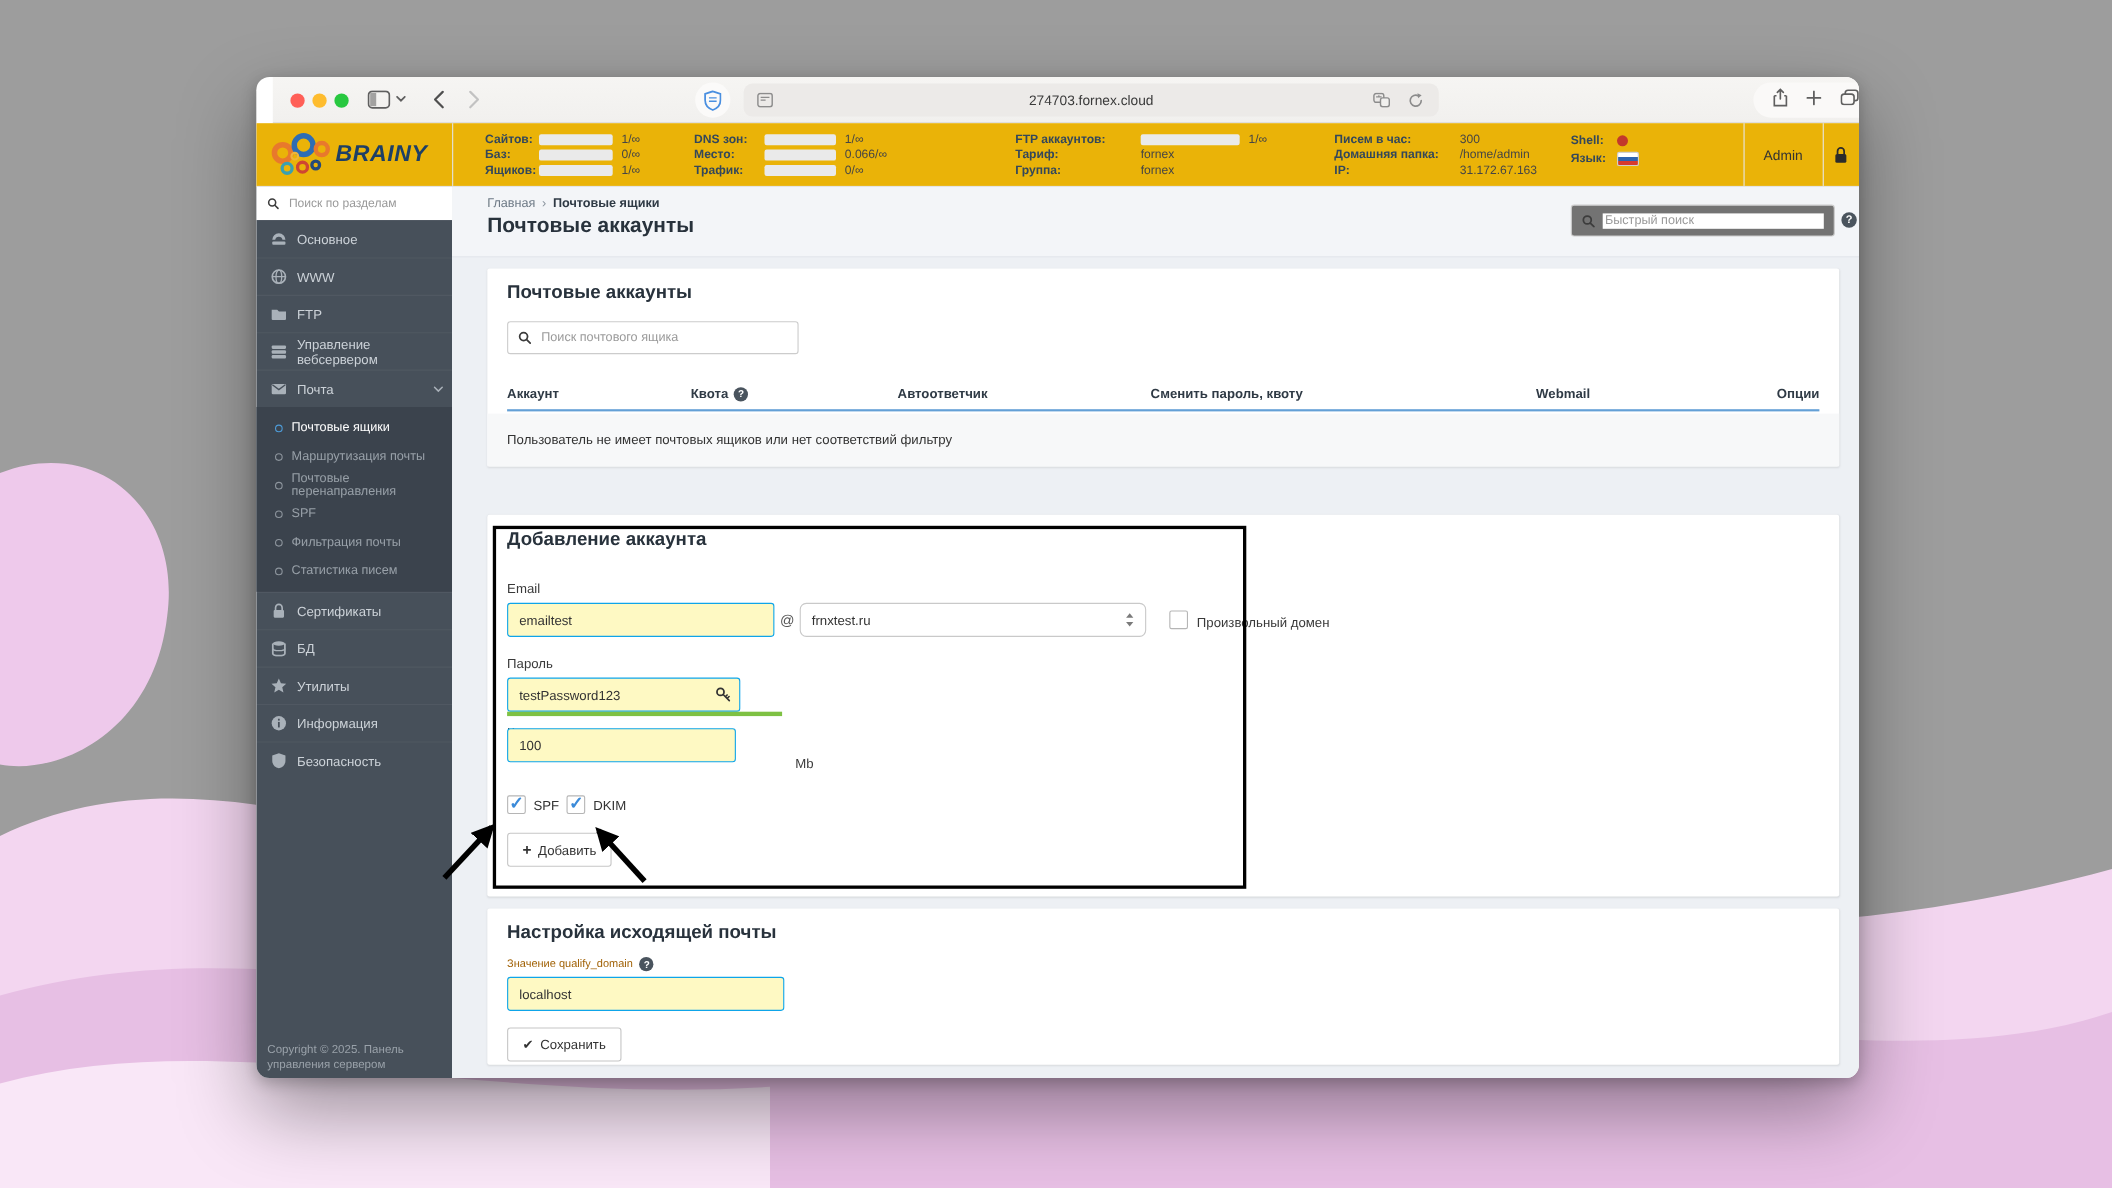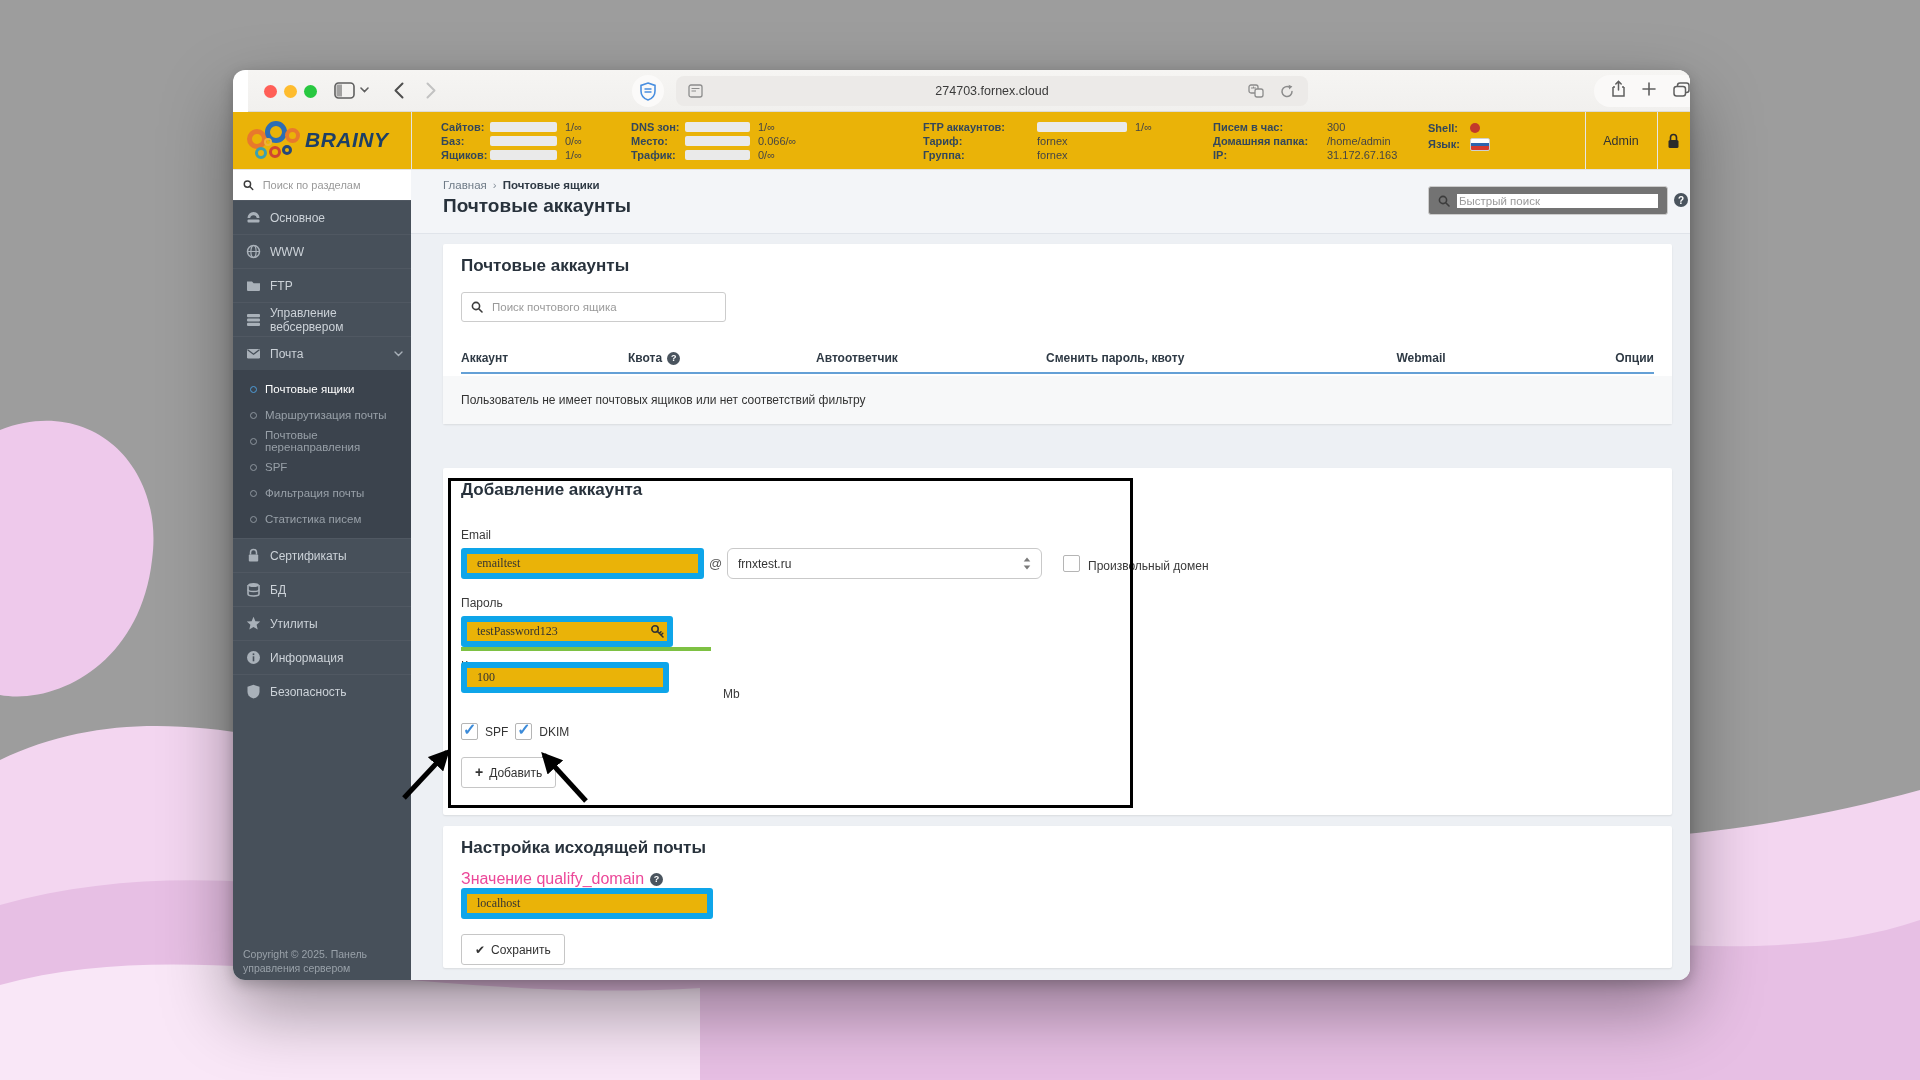--- a/index.html
+++ b/index.html
@@ -45,21 +45,21 @@
   .gear { position:absolute; border-radius:50%; }
   .logo-text { position:absolute; left:58px; top:9px; font-size:21px; font-weight:bold;
                font-style:italic; color:#1d3f66; letter-spacing:.5px; }
   .logo-sep { position:absolute; left:178px; top:0; bottom:0; width:1px; background:#e3e3e3; }
   .stat-col { position:absolute; top:8px; font-size:11px; }
   .srow { display:flex; align-items:center; height:14px; }
   .slabel { font-weight:bold; color:#33475b; flex:0 0 auto; }
   .sbar { height:10px; background:#eaeaea; border-radius:2px; margin-right:8px; flex:0 0 auto; }
   .sval { color:#454545; white-space:nowrap; }
   .col-a { left:208px; }  .col-a .slabel{ width:49px; }  .col-a .sbar{ width:67px; }
-  .col-b { left:398px; }  .col-b .slabel{ width:54px; }  .col-b .sbar{ width:65px; }
+  .col-b { left:398px; }  .col-b .slabel{ width:64px; }  .col-b .sbar{ width:65px; }
   .col-c { left:690px; }  .col-c .slabel{ width:114px; } .col-c .sbar{ width:90px; }
   .col-d { left:980px; }  .col-d .slabel{ width:114px; }
   .col-e { left:1195px; } .col-e .slabel{ width:42px; }  .col-e .srow{ height:16px; }
   .shell-dot { width:10px; height:10px; border-radius:50%; background:#c2392b; }
   .ru-flag { width:20px; height:13px; border:1px solid #d0d0d0; border-radius:2px;
              background:linear-gradient(#ffffff 33%, #2d64b0 33% 66%, #d63b2f 66%); }
   .user-sep1 { position:absolute; left:1352px; top:0; bottom:0; width:1px; background:#e6e6e6; }
   .user-sep2 { position:absolute; left:1424px; top:0; bottom:0; width:1px; background:#e6e6e6; }
   .user-name { position:absolute; left:1352px; width:72px; top:0; bottom:0; display:flex;
                align-items:center; justify-content:center; font-size:12.5px; color:#333; cursor:pointer; }
@@ -118,22 +118,22 @@
   .table-head { position:absolute; left:18px; right:18px; top:100px; height:30px; display:flex;
                 align-items:center; font-size:12px; font-weight:bold; color:#2f3a45;
                 border-bottom:2px solid #64a0d6; }
   .thc1{ width:167px; } .thc2{ width:154px; display:flex; align-items:center; gap:5px; }
   .thc3{ width:230px;margin-left:34px; } .thc4{ width:300px; } .thc5{ width:150px; text-align:center; }
   .thc6{ flex:1; text-align:right; }
   .empty-row { position:absolute; left:0; right:0; top:132px; height:48px; background:#f7f8f9;
                display:flex; align-items:center; padding-left:18px; font-size:12px; color:#333; }
 
   .form-label { position:absolute; font-size:12px; color:#3a3a3a; }
-  .ti { position:absolute; height:31px; border:6px solid #0ea5e9; border-radius:3px; font-size:12px;
-        padding:0 10px; color:#333; outline:none; background:#eab308; font-family:Liberation Serif, serif; }
+  .ti { position:absolute; height:31px; border:1px solid #0ea5e9; border-radius:3px; font-size:12px;
+        padding:0 10px; color:#333; outline:none; background:#fef9c3; font-family:Liberation Sans, sans-serif; }
   .at-sign { position:absolute; left:266px; top:88px; font-size:13px; color:#555; }
   .dom-select { position:absolute; left:284px; top:80px; width:315px; height:31px; border:1px solid #c9c9c9;
                 border-radius:6px; background:#fff; display:flex; align-items:center; padding:0 10px;
                 font-size:12px; color:#333; cursor:pointer; }
   .dom-select .grow { flex:1; }
   .cb { width:17px; height:17px; border:1px solid #b5b5b5; border-radius:2px; background:#fff;
         position:relative; cursor:pointer; flex:0 0 auto; }
   .cb.checked::after { content:"✓"; position:absolute; left:1px; top:-4px; font-size:16px;
                        font-weight:bold; color:#3c8bd9; }
   .cb-custom { position:absolute; left:620px; top:87px; }
@@ -147,21 +147,21 @@
                font-size:12px; color:#333; }
   .btn { display:inline-flex; align-items:center; gap:6px; background:#fff; border:1px solid #c6c6c6;
          border-radius:3px; font-size:12px; color:#333; padding:0 13px; height:31px; cursor:pointer;
          position:absolute; font-family:"Liberation Sans",sans-serif; }
   .plus-ico::before  { content:"+"; font-weight:bold; font-size:14px; line-height:1; }
   .check-ico::before { content:"✔"; font-size:12px; line-height:1; }
   .anno-box { position:absolute; left:5px; top:10px; width:685px; height:330px;
               border:3px solid #000; pointer-events:none; }
 
   .out-label-row { position:absolute; left:18px; top:44px; display:flex; align-items:center; gap:6px;
-                   font-size:16px; color:#ec4899; }
+                   font-size:10px; color:#a16207; }
 
   .overlay { position:absolute; inset:0; pointer-events:none; z-index:60; }
 </style>
 </head>
 <body>
 
 <div class="wallpaper">
   <svg width="1920" height="1080" viewBox="0 0 1920 1080">
     <rect width="1920" height="1080" fill="#9d9d9d"></rect>
     <path d="M0,430 C90,395 165,465 152,560 C140,665 55,705 0,695 Z" fill="#eec9eb"></path>

